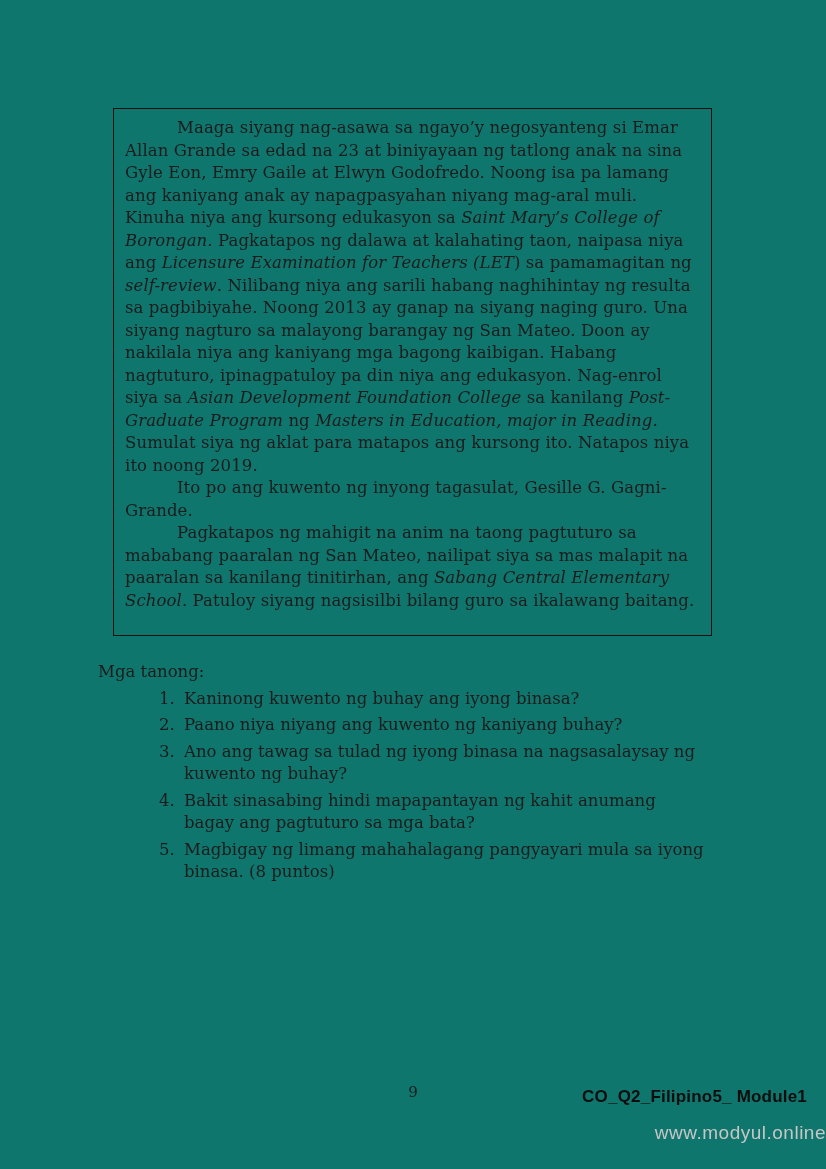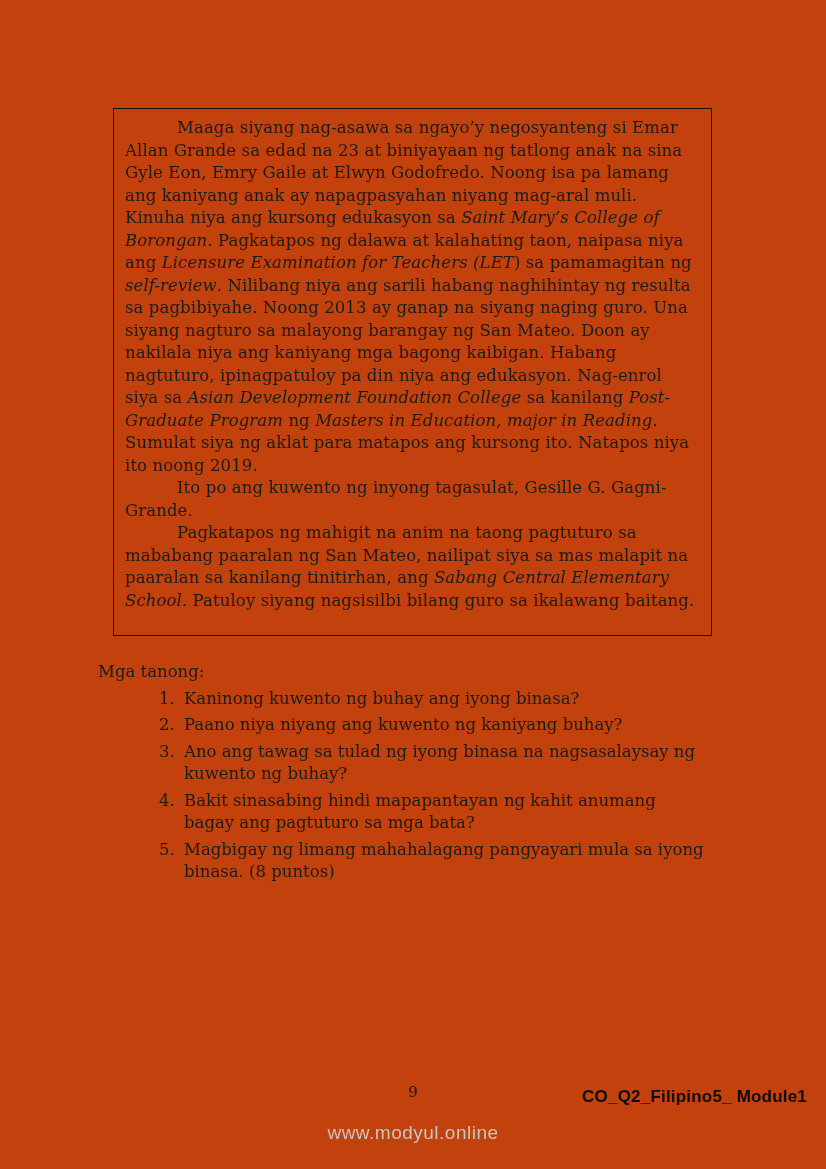--- a/index.html
+++ b/index.html
@@ -4,21 +4,21 @@
 <style>
   html, body {
     margin: 0;
     padding: 0;
     background: #ffffff;
   }
   .page {
     position: relative;
     width: 826px;
     height: 1169px;
-    background: #c2410c;
+    background: #0f766e;
     font-family: "DejaVu Serif", "Liberation Serif", serif;
     color: #1c1c1c;
     overflow: hidden;
   }
   .story-box {
     position: absolute;
     left: 113px;
     top: 108px;
     width: 599px;
     height: 528px;
@@ -80,21 +80,21 @@
     font-weight: bold;
     font-size: 17px;
     color: #0d0d0d;
     letter-spacing: 0.2px;
   }
   .watermark {
     position: absolute;
     left: 0;
     top: 1122px;
     width: 826px;
-    text-align: center;
+    text-align: right;
     font-family: "Liberation Sans", sans-serif;
     font-size: 19px;
     color: #c6c6c6;
     letter-spacing: 0.5px;
   }
 </style>
 </head>
 <body>
 
 <div class="page">

